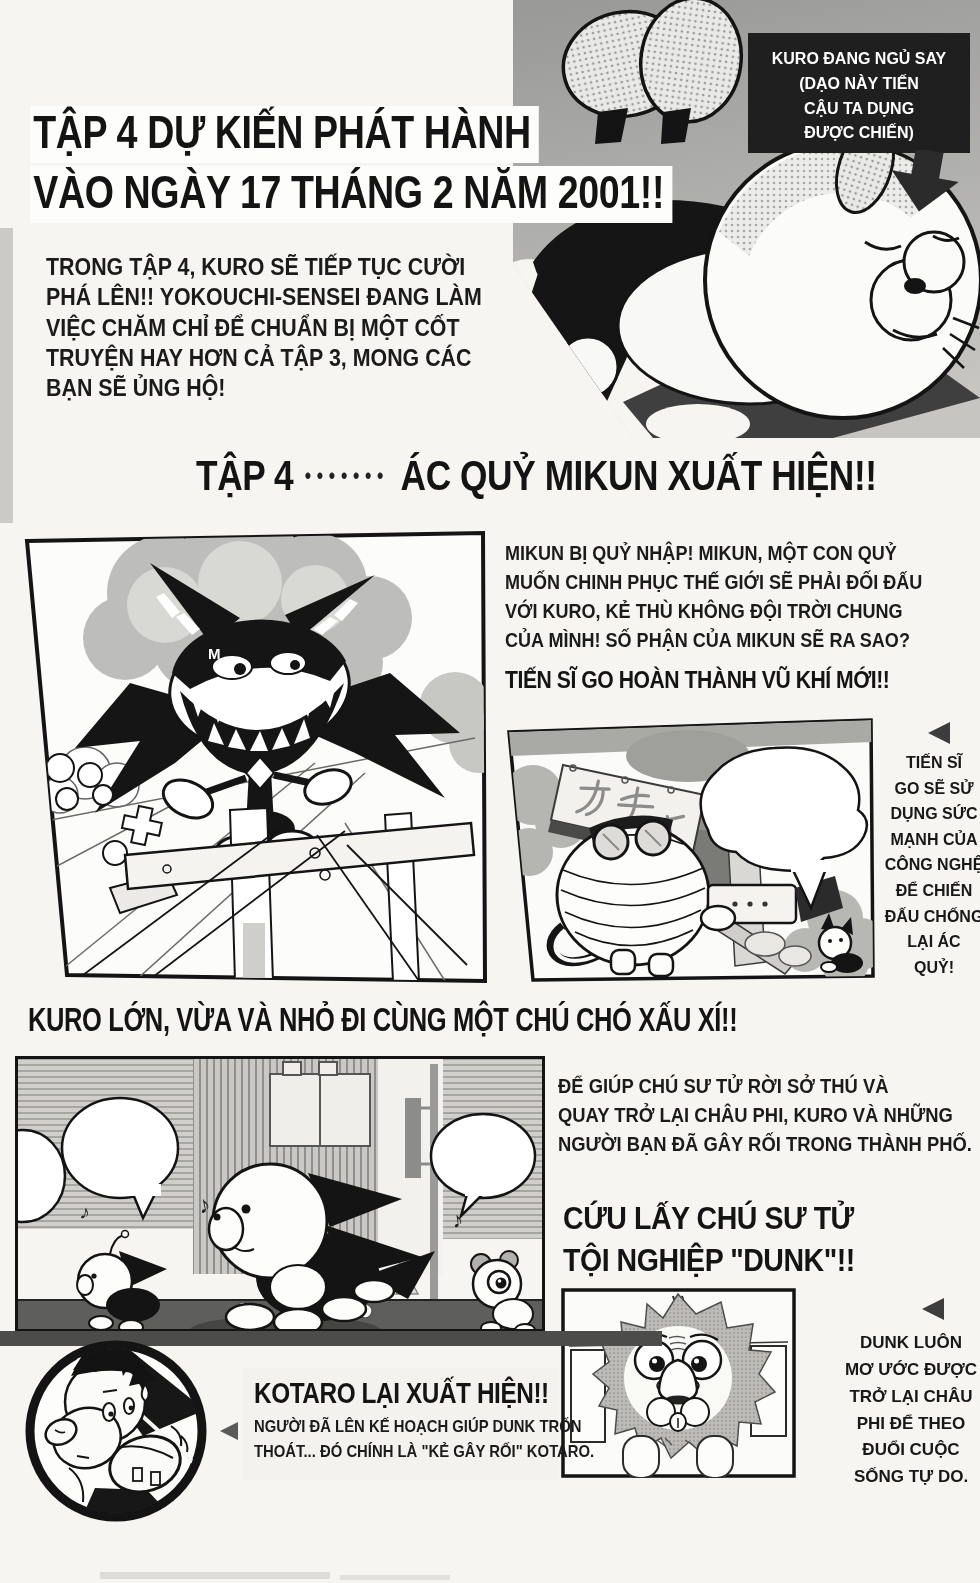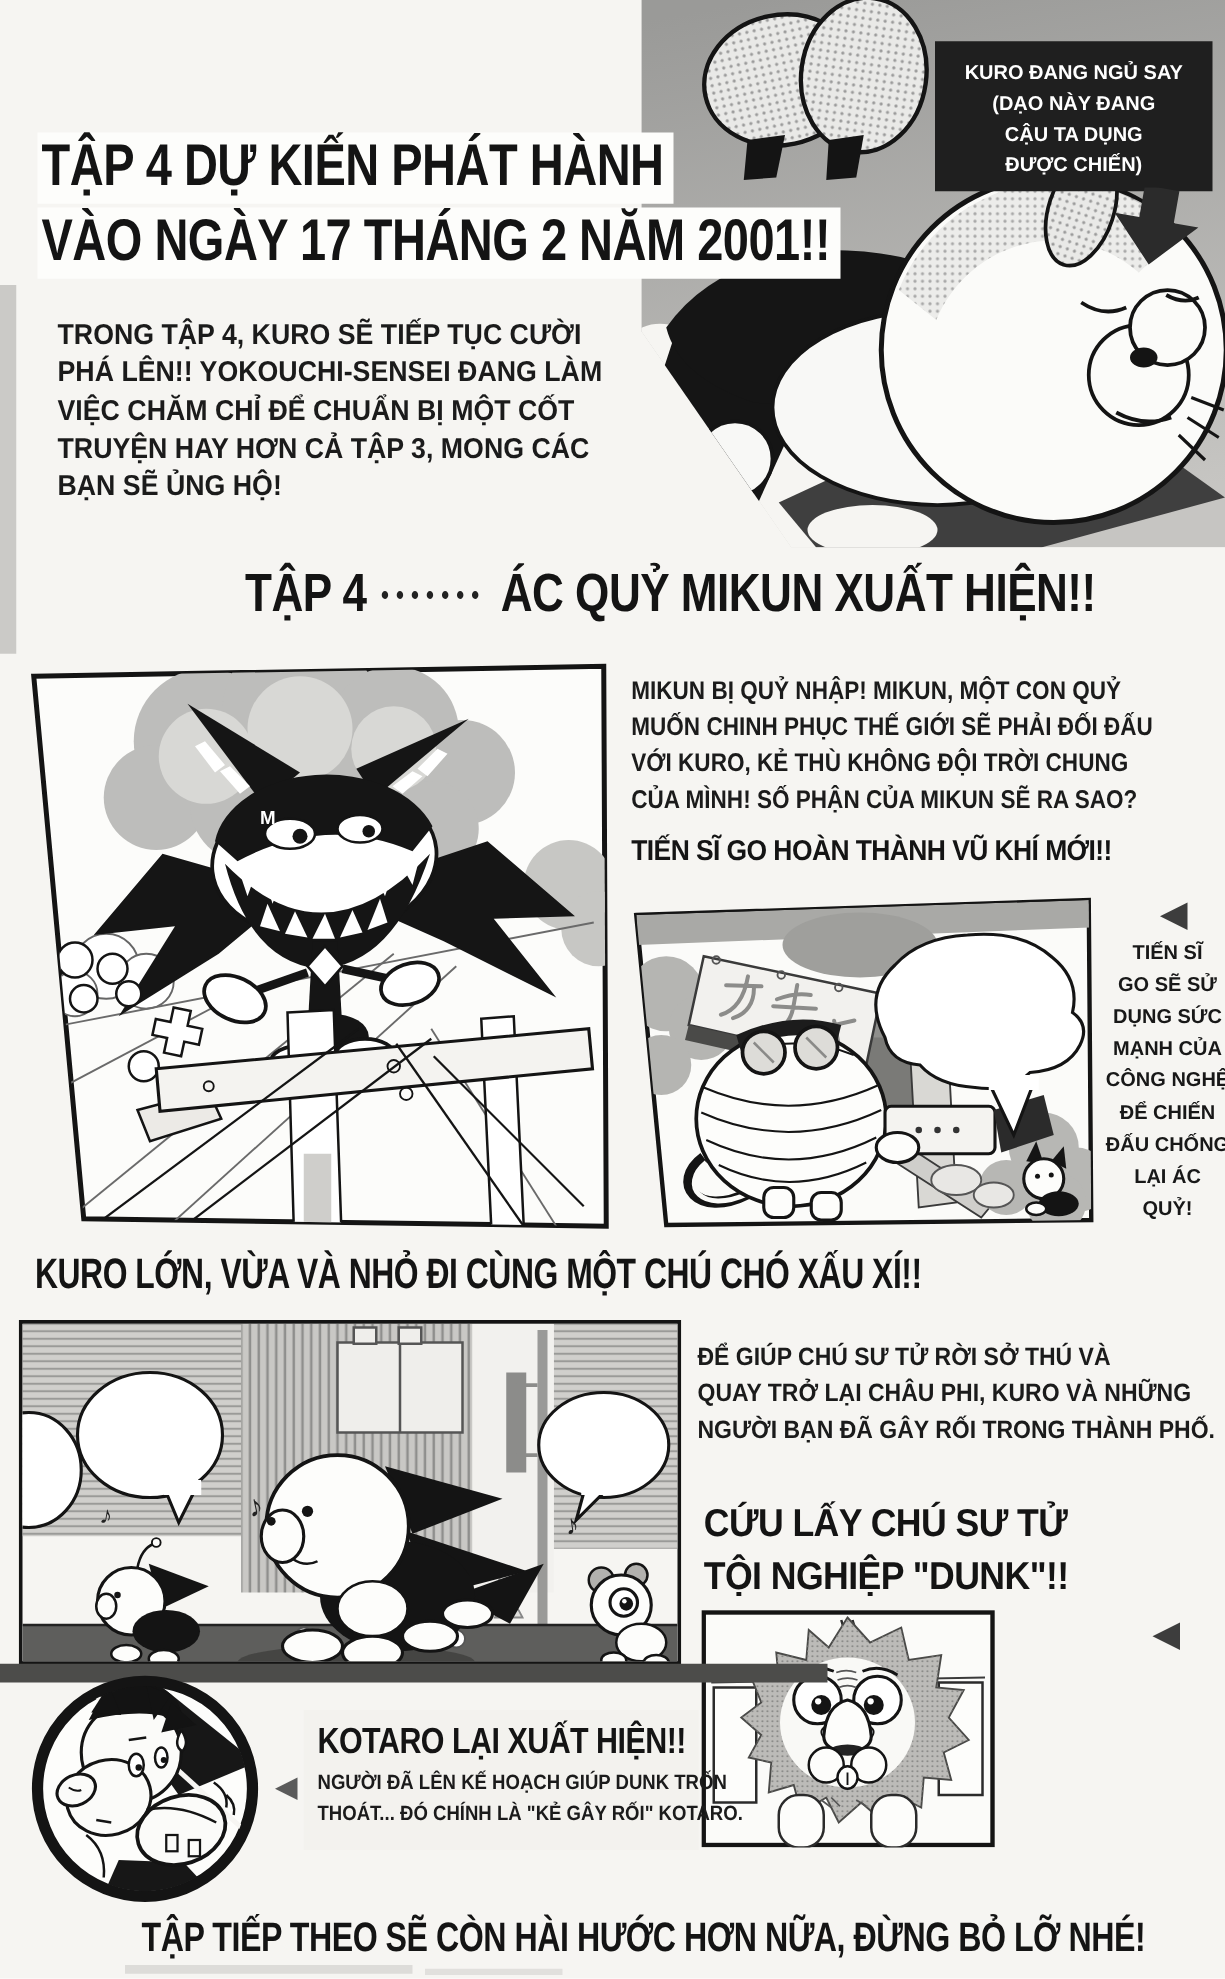--- a/index.html
+++ b/index.html
@@ -68,21 +68,21 @@
       <polygon points="150,112 178,108 172,142 148,144" fill="#141414"></polygon>
       <circle cx="75" cy="367" r="30" fill="#f8f8f6" stroke="#141414" stroke-width="3"></circle>
       <path d="M60,388 q6,-10 12,0 M74,392 q6,-10 12,0" stroke="#141414" stroke-width="2" fill="none"></path>
       <ellipse cx="185" cy="424" rx="52" ry="20" fill="#f6f5f2"></ellipse>
     </g>
   </svg>
 
   <div class="abs" style="left:748px;top:33px;width:222px;height:120px;background:#1f1f1f;color:#fff;
               text-align:center;font-weight:bold;font-size:16px;line-height:1.55;padding-top:14px;box-sizing:border-box;">
     <div>KURO ĐANG NGỦ SAY</div>
-    <div>(DẠO NÀY ĐANG</div>
+    <div>(DẠO NÀY TIẾN</div>
     <div>CẬU TA DỤNG</div>
     <div>ĐƯỢC CHIẾN)</div>
   </div>
   <svg class="abs" style="left:882px;top:150px;width:84px;height:66px" viewBox="0 0 84 66">
     <g transform="rotate(10 42 33)">
         <polygon points="28,0 56,0 56,26 76,26 42,62 8,26 28,26" fill="#2b2b2b"></polygon>
       </g>
   </svg>
 
   <div class="abs hl" style="left:30px;top:106px;font-size:47px;transform:scaleX(0.8);transform-origin:left top;">
@@ -433,20 +433,28 @@
       <circle cx="134" cy="124" r="14" fill="#fdfdfb" stroke="#141414" stroke-width="2"></circle>
       <ellipse cx="117" cy="134" rx="8" ry="9" fill="#fdfdfb" stroke="#141414" stroke-width="2"></ellipse>
       <line x1="117" y1="130" x2="117" y2="140" stroke="#141414" stroke-width="1.5"></line>
       <rect x="62" y="148" width="36" height="42" rx="16" fill="#fdfdfb" stroke="#2b2b2b" stroke-width="2"></rect>
       <rect x="136" y="148" width="36" height="42" rx="16" fill="#fdfdfb" stroke="#2b2b2b" stroke-width="2"></rect>
       <path d="M96,152 l8,6 M104,150 l7,7 M124,152 l8,5" stroke="#555" stroke-width="1.4" fill="none"></path>
     </g>
   </svg>
 
   <div class="abs tri-left" style="left:922px;top:1298px;"></div>
+  <div class="abs sidenote" style="left:842px;top:1330px;width:138px;font-size:17px;line-height:1.58;">
+    <div>DUNK LUÔN</div>
+    <div>MƠ ƯỚC ĐƯỢC</div>
+    <div>TRỞ LẠI CHÂU</div>
+    <div>PHI ĐỂ THEO</div>
+    <div>ĐUỔI CUỘC</div>
+    <div>SỐNG TỰ DO.</div>
+  </div>
 
   <div class="abs" style="left:0;top:1331px;width:662px;height:15px;background:#4c4c4a;"></div>
 
   <svg class="abs" style="left:25px;top:1340px;width:182px;height:182px" viewBox="0 0 182 182">
     <defs>
         <clipPath id="koclip">
           <circle cx="91" cy="91" r="82"></circle>
         </clipPath>
       </defs>
     <circle cx="91" cy="91" r="86" fill="#fdfdfb" stroke="#141414" stroke-width="9"></circle>
@@ -479,19 +487,16 @@
   </svg>
 
   <div class="abs" style="left:243px;top:1368px;width:316px;height:112px;background:#f3f2ee;"></div>
   <div class="abs hl" style="left:254px;top:1378px;font-size:29px;transform:scaleX(0.84);transform-origin:left top;">KOTARO LẠI XUẤT HIỆN!!</div>
   <div class="abs tri-left sm" style="left:220px;top:1422px;"></div>
   <div class="abs parag" style="left:254px;top:1414px;font-size:16.5px;line-height:1.5;transform:scaleX(0.9);transform-origin:left top;">
     <div>NGƯỜI ĐÃ LÊN KẾ HOẠCH GIÚP DUNK TRỐN</div>
     <div>THOÁT... ĐÓ CHÍNH LÀ "KẺ GÂY RỐI" KOTARO.</div>
   </div>
 
-  <div class="abs" style="left:0;top:1532px;width:980px;text-align:center;">
-    <span class="hl" style="display:inline-block;font-size:33px;transform:scaleX(0.78);transform-origin:center top;">TẬP TIẾP THEO SẼ CÒN HÀI HƯỚC HƠN NỮA, ĐỪNG BỎ LỠ NHÉ!</span>
-  </div>
   <div class="abs" style="left:100px;top:1572px;width:230px;height:7px;background:#dddcd9;"></div>
   <div class="abs" style="left:340px;top:1575px;width:110px;height:5px;background:#e1e0dd;"></div>
 
 </div>
 
 </body></html>

